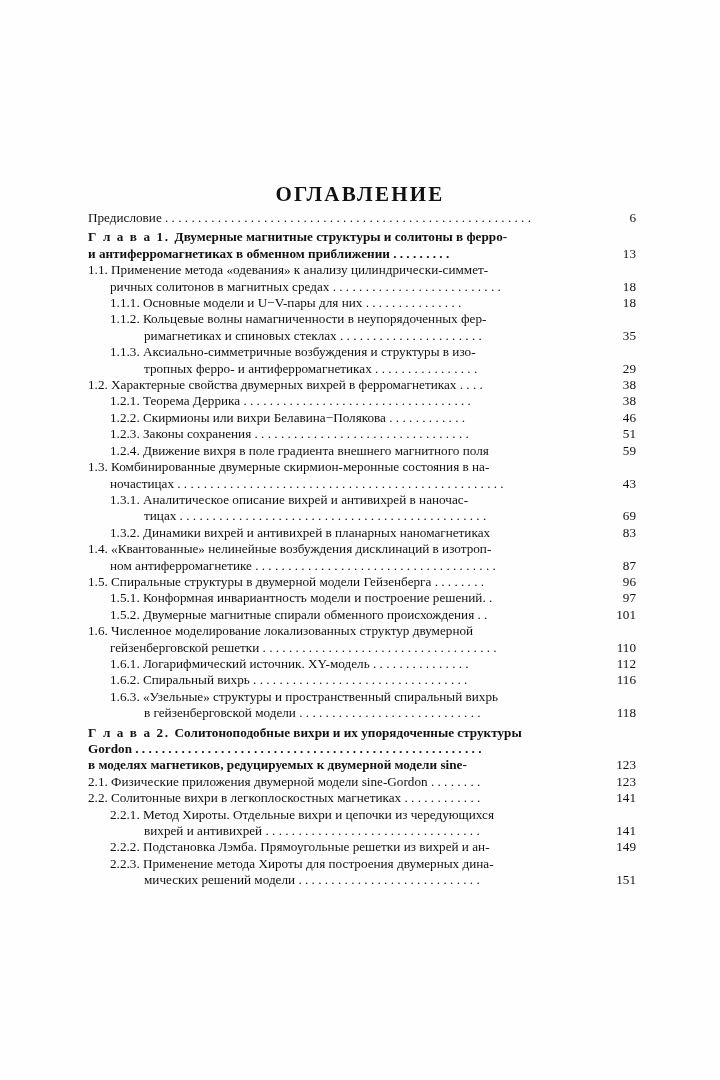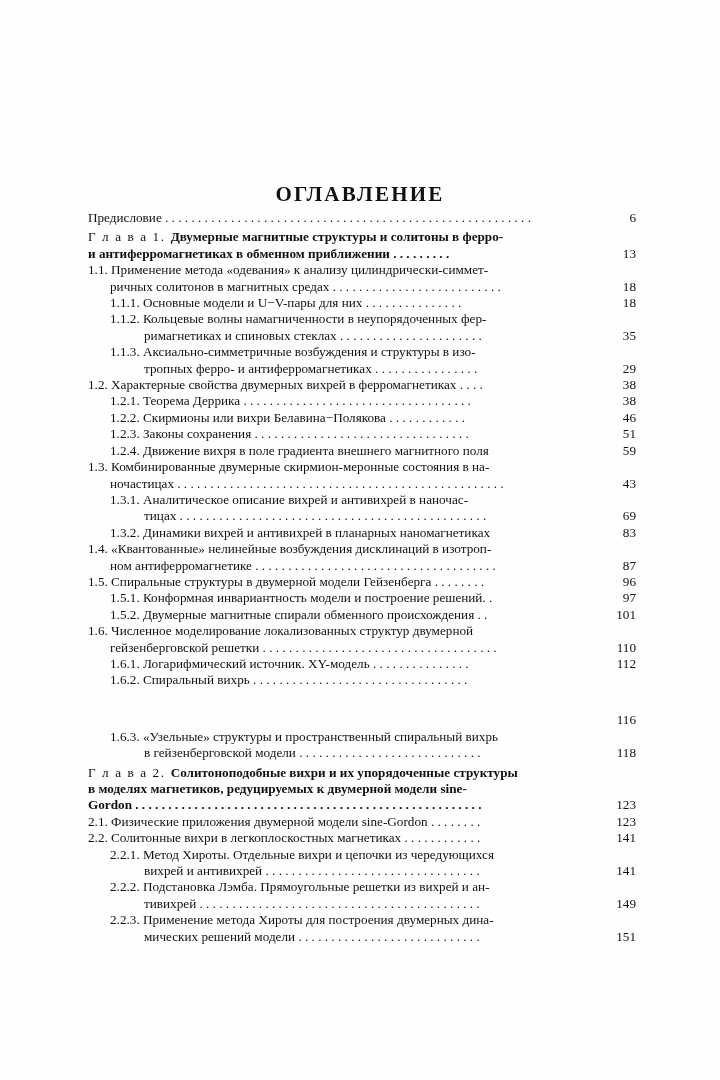--- a/index.html
+++ b/index.html
@@ -61,21 +61,21 @@
   }
   
   .lvl0 { }
   .lvl1 { padding-left: 0px; }
   .lvl2 { padding-left: 22px; }
 
   .chapter {
     font-weight: bold;
   }
   .chapter .chlabel {
-    font-weight: normal;
+    font-weight: bold;
     letter-spacing: 1.6px;
   }
   .cont {
     display: block;
   }
   .gap-top { margin-top: 3px; }
 </style>
 </head>
 <body>
 
@@ -157,44 +157,44 @@
       <div class="row lvl1">
         <div class="body"><span>1.6. Численное моделирование локализованных структур двумерной</span><span class="cont" style="padding-left: 22px;">гейзенберговской решетки . . . . . . . . . . . . . . . . . . . . . . . . . . . . . . . . . . . .</span></div>
         <div class="pg" style="align-self: flex-end;">110</div>
       </div>
       <div class="row lvl2">
         <div class="body"><span>1.6.1. Логарифмический источник. XY-модель . . . . . . . . . . . . . . .</span></div>
         <div class="pg" style="align-self: flex-end;">112</div>
       </div>
       <div class="row lvl2">
         <div class="body"><span>1.6.2. Спиральный вихрь . . . . . . . . . . . . . . . . . . . . . . . . . . . . . . . . .</span></div>
-        <div class="pg" style="align-self: flex-end; margin-top: 40px;">116</div>
+        <div class="pg" style="align-self: flex-end;">116</div>
       </div>
       <div class="row lvl2">
         <div class="body"><span>1.6.3. «Узельные» структуры и пространственный спиральный вихрь</span><span class="cont" style="padding-left: 34px;">в гейзенберговской модели . . . . . . . . . . . . . . . . . . . . . . . . . . . .</span></div>
         <div class="pg" style="align-self: flex-end;">118</div>
       </div>
       <div class="row lvl0 gap-top">
-        <div class="body chapter"><span class="chlabel">Г л а в а  2.  </span><span>Солитоноподобные вихри и их упорядоченные структуры</span><span class="cont">в моделях магнетиков, редуцируемых к двумерной модели sine-</span><span class="cont">Gordon . . . . . . . . . . . . . . . . . . . . . . . . . . . . . . . . . . . . . . . . . . . . . . . . . . . . .</span></div>
+        <div class="body chapter"><span class="chlabel">Г л а в а  2.  </span><span>Солитоноподобные вихри и их упорядоченные структуры</span><span class="cont">Gordon . . . . . . . . . . . . . . . . . . . . . . . . . . . . . . . . . . . . . . . . . . . . . . . . . . . . .</span><span class="cont">в моделях магнетиков, редуцируемых к двумерной модели sine-</span></div>
         <div class="pg" style="align-self: flex-end;">123</div>
       </div>
       <div class="row lvl1">
         <div class="body"><span>2.1. Физические приложения двумерной модели sine-Gordon . . . . . . . .</span></div>
         <div class="pg" style="align-self: flex-end;">123</div>
       </div>
       <div class="row lvl1">
         <div class="body"><span>2.2. Солитонные вихри в легкоплоскостных магнетиках . . . . . . . . . . . .</span></div>
         <div class="pg" style="align-self: flex-end;">141</div>
       </div>
       <div class="row lvl2">
         <div class="body"><span>2.2.1. Метод Хироты. Отдельные вихри и цепочки из чередующихся</span><span class="cont" style="padding-left: 34px;">вихрей и антивихрей . . . . . . . . . . . . . . . . . . . . . . . . . . . . . . . . .</span></div>
         <div class="pg" style="align-self: flex-end;">141</div>
       </div>
       <div class="row lvl2">
-        <div class="body"><span>2.2.2. Подстановка Лэмба. Прямоугольные решетки из вихрей и ан-</span><span class="cont" style="padding-left: 34px;">тивихрей . . . . . . . . . . . . . . . . . . . . . . . . . . . . . . . . . . . . . . . . . . .</span></div>
+        <div class="body"><span>2.2.2. Подстановка Лэмба. Прямоугольные решетки из вихрей и ан-</span></div>
         <div class="pg" style="align-self: flex-end;">149</div>
       </div>
       <div class="row lvl2">
         <div class="body"><span>2.2.3. Применение метода Хироты для построения двумерных дина-</span><span class="cont" style="padding-left: 34px;">мических решений модели . . . . . . . . . . . . . . . . . . . . . . . . . . . .</span></div>
         <div class="pg" style="align-self: flex-end;">151</div>
       </div>
     </div>
 </div>
 
 </body></html>

